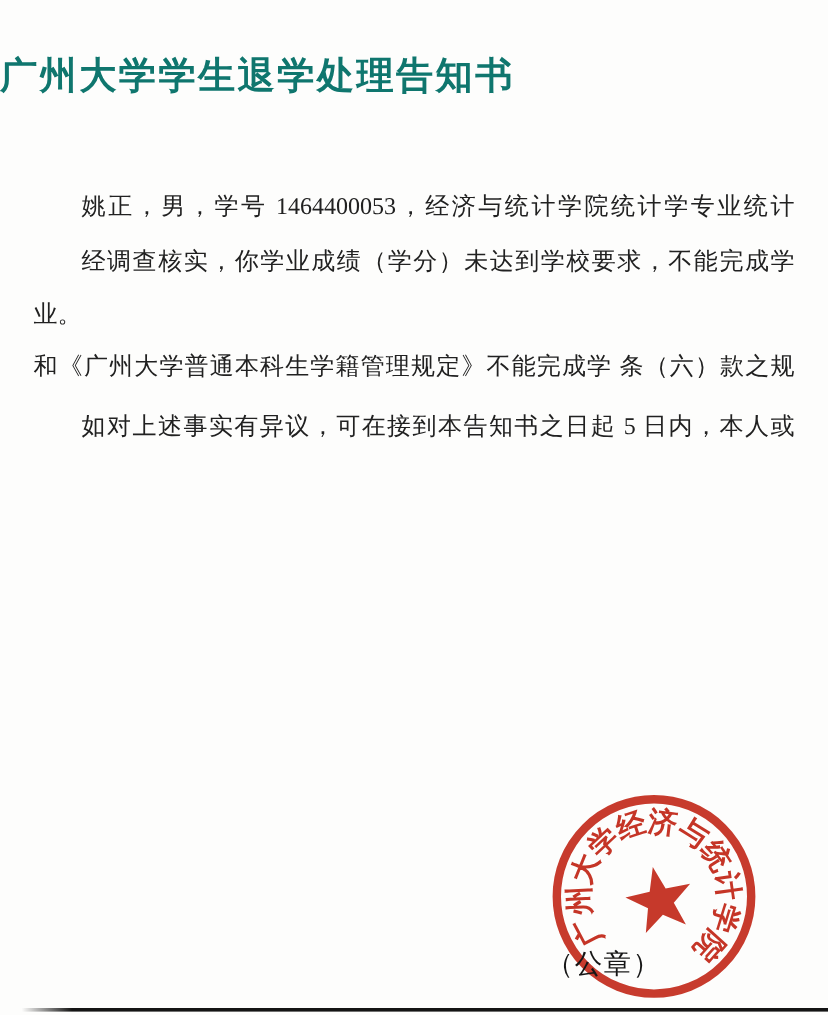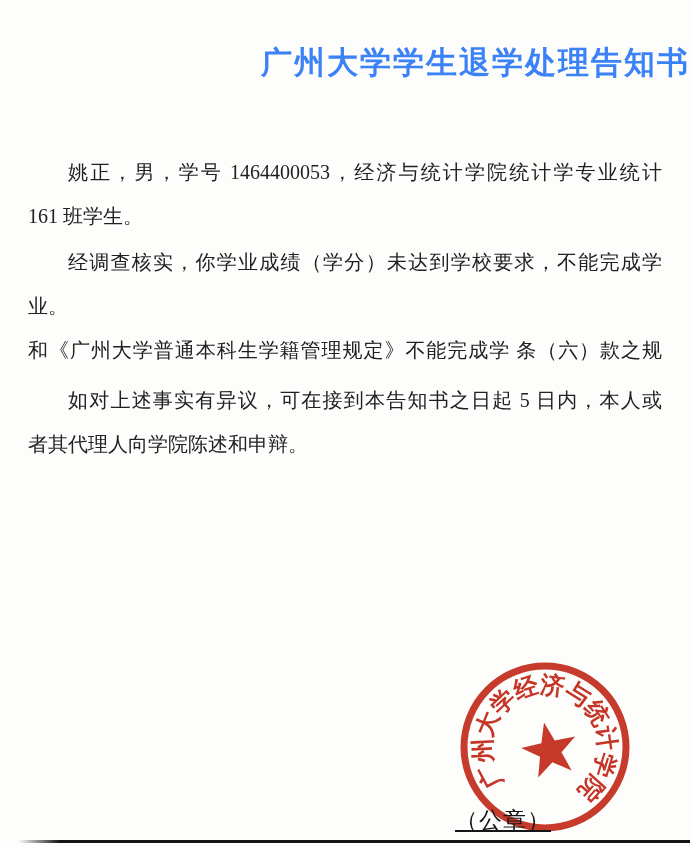--- a/index.html
+++ b/index.html
@@ -6,22 +6,22 @@
   html,body { margin:0; padding:0; }
   body { background:#e8e8e8; font-family:"Liberation Serif","DejaVu Serif",serif; }
 
   .page {
     position:relative; width:690px; height:846px;
     background:#fdfdfc; overflow:hidden; color:var(--ink);
   }
 
   .doc-title {
     position:absolute; top:42px; left:0; width:100%;
-    text-align:right; font-size:31px; font-weight:700;
-    letter-spacing:2px; color:#3b82f6;
+    text-align:left; font-size:31px; font-weight:700;
+    letter-spacing:2px; color:#0f766e;
   }
 
   .doc-body {
     position:absolute; top:150px; left:28px; width:634px;
     font-size:20px; color:#212121;
   }
   .para { margin:0; }
   .para:nth-of-type(2) { margin-top:2px; }
   .para:nth-of-type(3) { margin-top:0; }
   .para:nth-of-type(4) { margin-top:6px; }
@@ -38,51 +38,49 @@
   .seal { position:absolute; left:450px; top:655px; width:190px; height:190px; }
   .seal svg { width:190px; height:190px; display:block; }
   .seal-ring { fill:none; stroke:var(--seal-color); stroke-width:7; stroke-opacity:.92; }
   .seal-star { fill:var(--seal-color); fill-opacity:.93; }
   .seal text {
     font-size:24px; font-weight:700; fill:var(--seal-color); fill-opacity:.95;
     font-family:"Liberation Serif","DejaVu Serif",serif;
   }
 
   .seal-label {
-    position:absolute; left:455px; top:805px;
-    font-size:23px; color:#161616; letter-spacing:1px;text-decoration:underline;
+    position:absolute; left:455px; top:788px;
+    font-size:23px; color:#161616; letter-spacing:1px;
   }
 
   .bottom-edge {
     position:absolute; top:840px; left:0; width:690px; height:3px;
     background:linear-gradient(to right, rgba(20,20,20,0) 0px, rgba(20,20,20,0) 18px, #141414 60px, #141414 100%);
   }
 </style>
 </head>
 <body>
 
 <div class="page">
 
   <div class="doc-title">广州大学学生退学处理告知书</div>
 
   <div class="doc-body">
       <div class="para">
         <div class="line first">姚正，男，学号 1464400053，经济与统计学院统计学专业统计</div>
-        <div class="line last">161 班学生。</div>
       </div>
       <div class="para">
         <div class="line first">经调查核实，你学业成绩（学分）未达到学校要求，不能完成学</div>
         <div class="line last">业。</div>
       </div>
       <div class="para">
         <div class="line">和《广州大学普通本科生学籍管理规定》不能完成学 条（六）款之规</div>
       </div>
       <div class="para">
         <div class="line first">如对上述事实有异议，可在接到本告知书之日起 5 日内，本人或</div>
-        <div class="line last">者其代理人向学院陈述和申辩。</div>
       </div>
     </div>
 
   <div class="seal">
     <svg viewBox="0 0 190 190">
       <circle class="seal-ring" cx="95" cy="92" r="81"></circle>
       <polygon class="seal-star" points="94.0,67.6 104.7,85.4 125.1,81.5 111.5,97.2 121.6,115.4 102.4,107.3 88.2,122.5 90.0,101.8 71.2,93.0 91.4,88.2"></polygon>
       <g transform="translate(95,92) rotate(7)">
           <text transform="rotate(-125)" y="-54" text-anchor="middle">广</text>
           <text transform="rotate(-100)" y="-54" text-anchor="middle">州</text>

